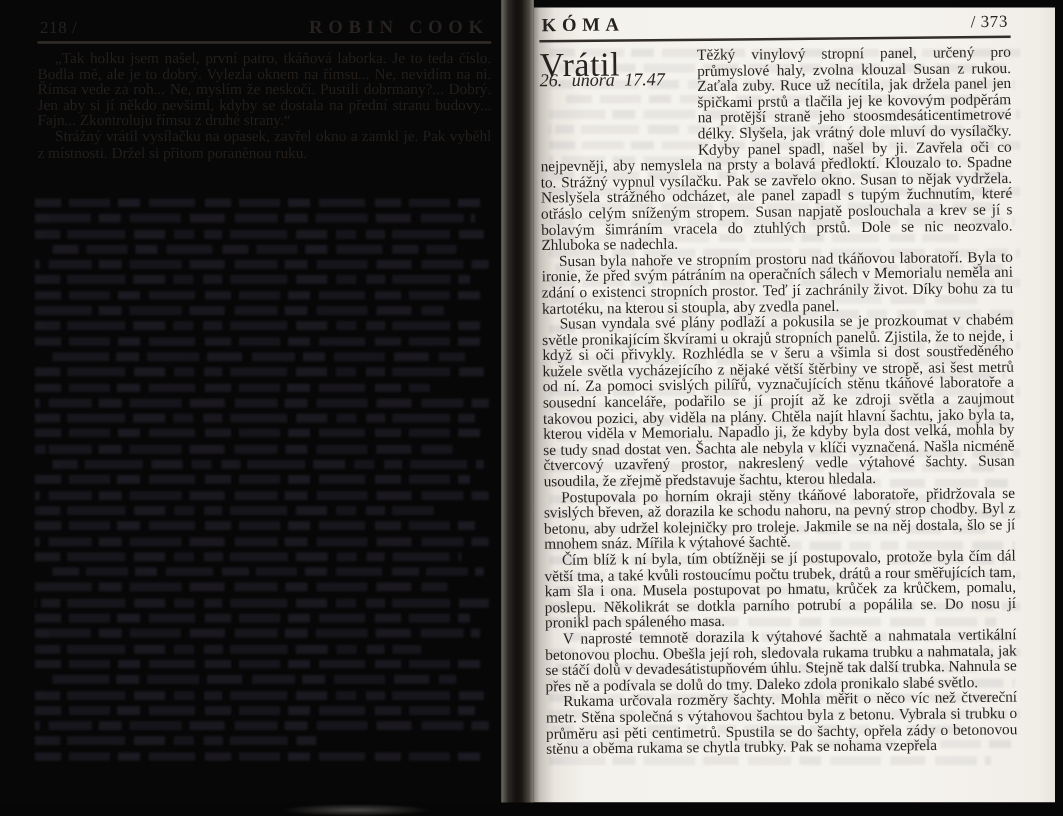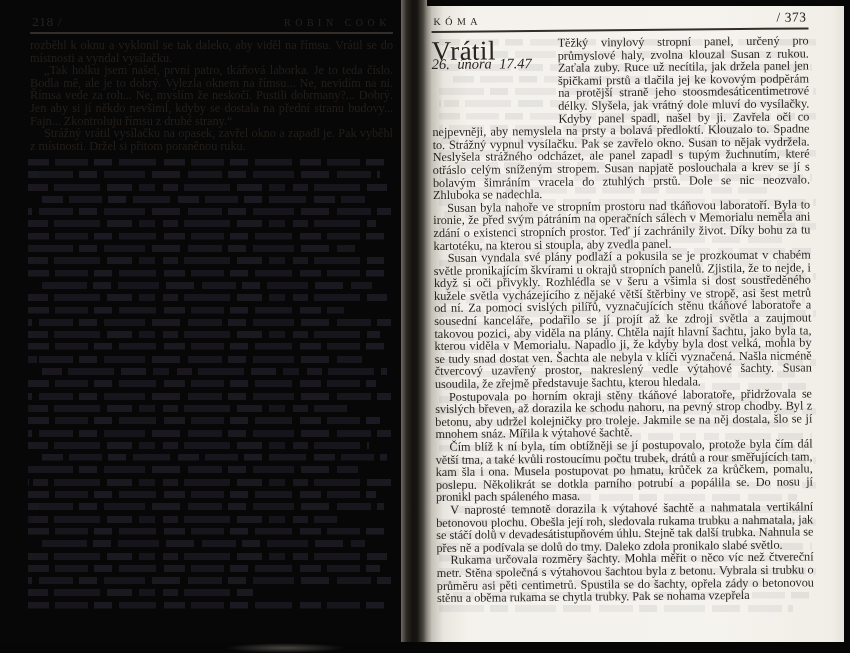--- a/index.html
+++ b/index.html
@@ -31,21 +31,21 @@
     background:radial-gradient(ellipse at center, rgba(150,145,138,.45), rgba(150,145,138,0) 70%); }
 
   
   .running-head {
     display:flex; justify-content:space-between; align-items:baseline;
     border-bottom:2px solid #332e29;
     padding:1px 2px 2px 2px;
     color:#262220;
   }
   .folio { font-size:13.5px; letter-spacing:.5px; }
-  .head-title { font-size:10px; letter-spacing:4.5px; font-weight:normal; }
+  .head-title { font-size:15px; letter-spacing:4.5px; font-weight:bold; }
   .page-right .rotor { transform:rotate(-0.55deg); transform-origin:0 100%; }
 
   
   .bodytext {
     position:relative; z-index:2;
     margin-top:5px;
     font-size:12.3px; line-height:12.6px;
     color:#241f1b;
     text-align:justify;
     letter-spacing:-0.05px;
@@ -83,23 +83,22 @@
 </style>
 </head>
 <body>
 
 <div class="page page-left">
   <div class="running-head">
     <span class="folio">218 /</span>
     <span class="head-title">ROBIN COOK</span>
   </div>
   <div class="bodytext">
-    <p class="noindent">rozběhl k oknu a vyklonil se tak daleko, aby viděl na římsu. Vrátil se do místnosti a vyndal vysílačku.</p>
     <p>„Tak holku jsem našel, první patro, tkáňová laborka. Je to teda číslo. Bodla mě, ale je to dobrý. Vylezla oknem na římsu... Ne, nevidím na ni. Římsa vede za roh... Ne, myslím že neskočí. Pustili dobrmany?... Dobrý. Jen aby si jí někdo nevšiml, kdyby se dostala na přední stranu budovy... Fajn... Zkontroluju římsu z druhé strany.“</p>
-    <p>Strážný vrátil vysílačku na opasek, zavřel okno a zapadl je. Pak vyběhl z místnosti. Držel si přitom poraněnou ruku.</p>
+    <p>Strážný vrátil vysílačku na opasek, zavřel okno a zamkl je. Pak vyběhl z místnosti. Držel si přitom poraněnou ruku.</p>
   </div>
   <div class="ghost ghost-left" id="ghost-left">
       <div class="gl g1" style="width: 100%;"></div>
       <div class="gl g2" style="width: 97%;"></div>
       <div class="gl g3" style="width: 99%;"></div>
       <div class="gl g1" style="width: 89%; margin-left: 14px;"></div>
       <div class="gl g2" style="width: 100%;"></div>
       <div class="gl g3" style="width: 96%;"></div>
       <div class="gl g1" style="width: 100%;"></div>
       <div class="gl g2" style="width: 90%;"></div>

